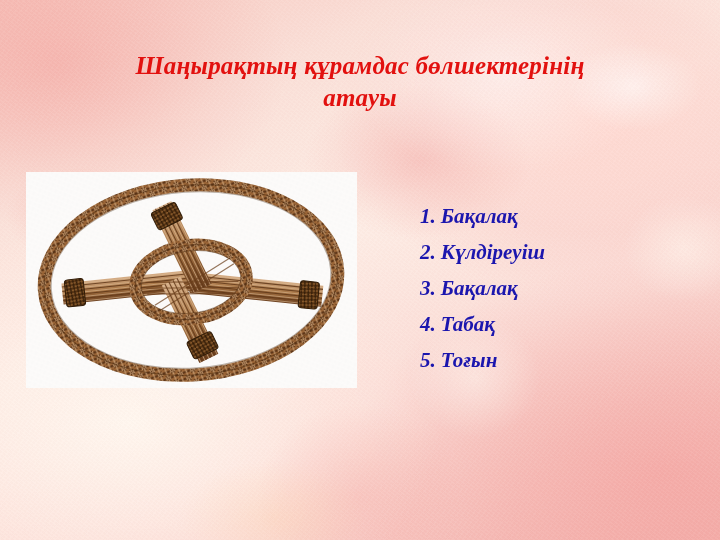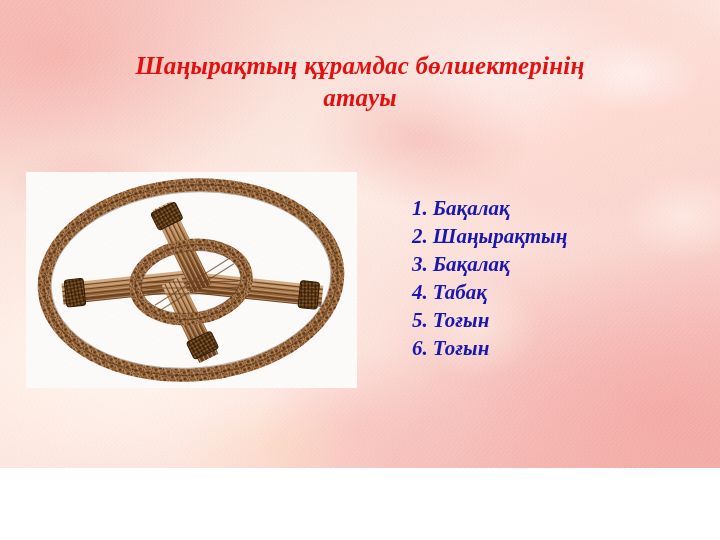--- a/index.html
+++ b/index.html
@@ -3,21 +3,21 @@
 <meta charset="utf-8">
 <style>
   html, body {
     margin: 0;
     padding: 0;
     background: #ffffff;
   }
   #slide {
     position: relative;
     width: 720px;
-    height: 468px;
+    height: 540px;
     overflow: hidden;
     font-family: "Liberation Serif", serif;
     background-color: #bef264;
   }
 
   
   .bg-layer {
     position: absolute;
     inset: 0;
     pointer-events: none;
@@ -92,21 +92,21 @@
     margin: 0;
     padding: 0;
     list-style: none;
     color: #1b16ae;
     font-size: 21px;
     font-weight: bold;
     font-style: italic;
     line-height: 28px;
     white-space: nowrap;
   }
-  #parts-list li { margin: 0; padding: 0; font-family: Liberation Serif, serif; }
+  #parts-list li { margin: 8px; padding: 0; font-family: Liberation Serif, serif; }
   .num { margin-right: 5px; }
 </style>
 </head>
 <body>
 
 <div id="slide">
 
   <div class="bg-layer bg-base"></div>
   <div class="bg-layer bg-swirl-a"></div>
   <div class="bg-layer bg-swirl-b"></div>
@@ -269,29 +269,26 @@
         <rect x="0" y="0" width="331" height="216" fill="url(#braid2)" opacity="0.03"></rect>
       </g>
     </svg>
   </div>
 
   <ul id="parts-list">
     <li>
       <span class="num">1.</span><span>Бақалақ</span>
     </li>
     <li>
-      <span class="num">2.</span><span>Шаңырақтың</span>
+      <span class="num">2.</span><span>Күлдіреуіш</span>
     </li>
     <li>
       <span class="num">3.</span><span>Бақалақ</span>
     </li>
     <li>
       <span class="num">4.</span><span>Табақ</span>
     </li>
     <li>
       <span class="num">5.</span><span>Тоғын</span>
     </li>
-    <li>
-      <span class="num">6.</span><span>Тоғын</span>
-    </li>
   </ul>
 
 </div>
 
 </body></html>

